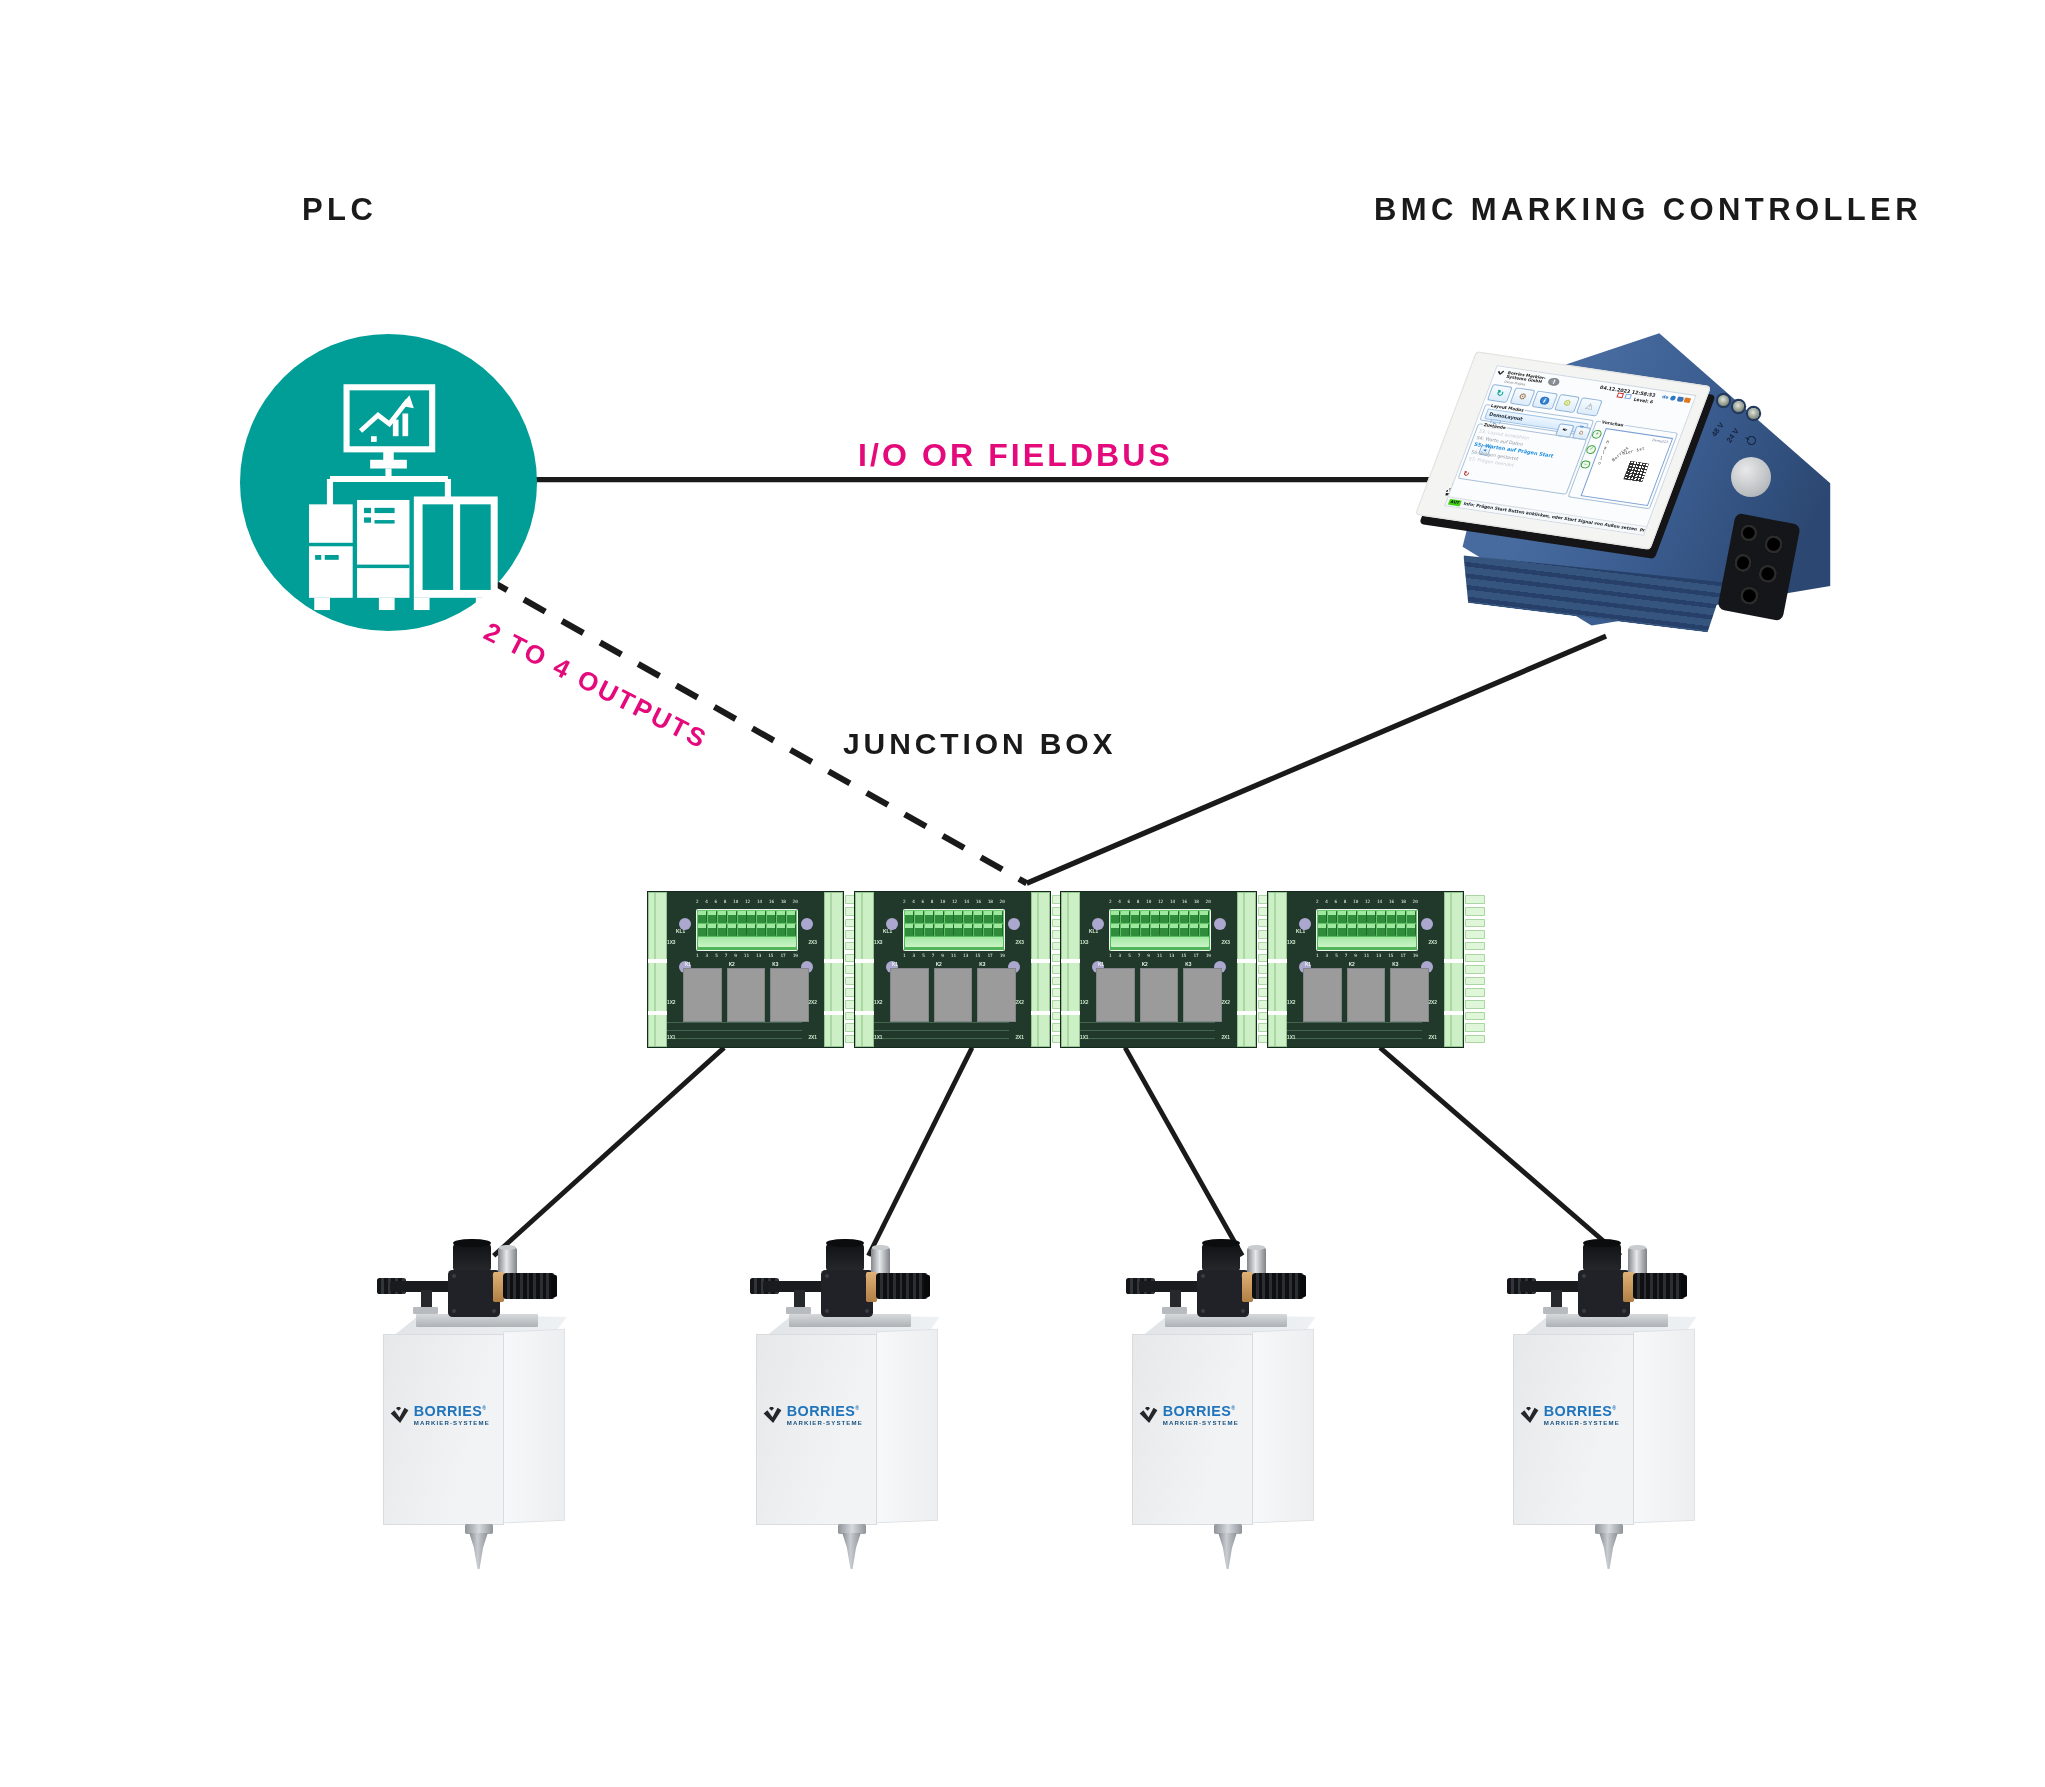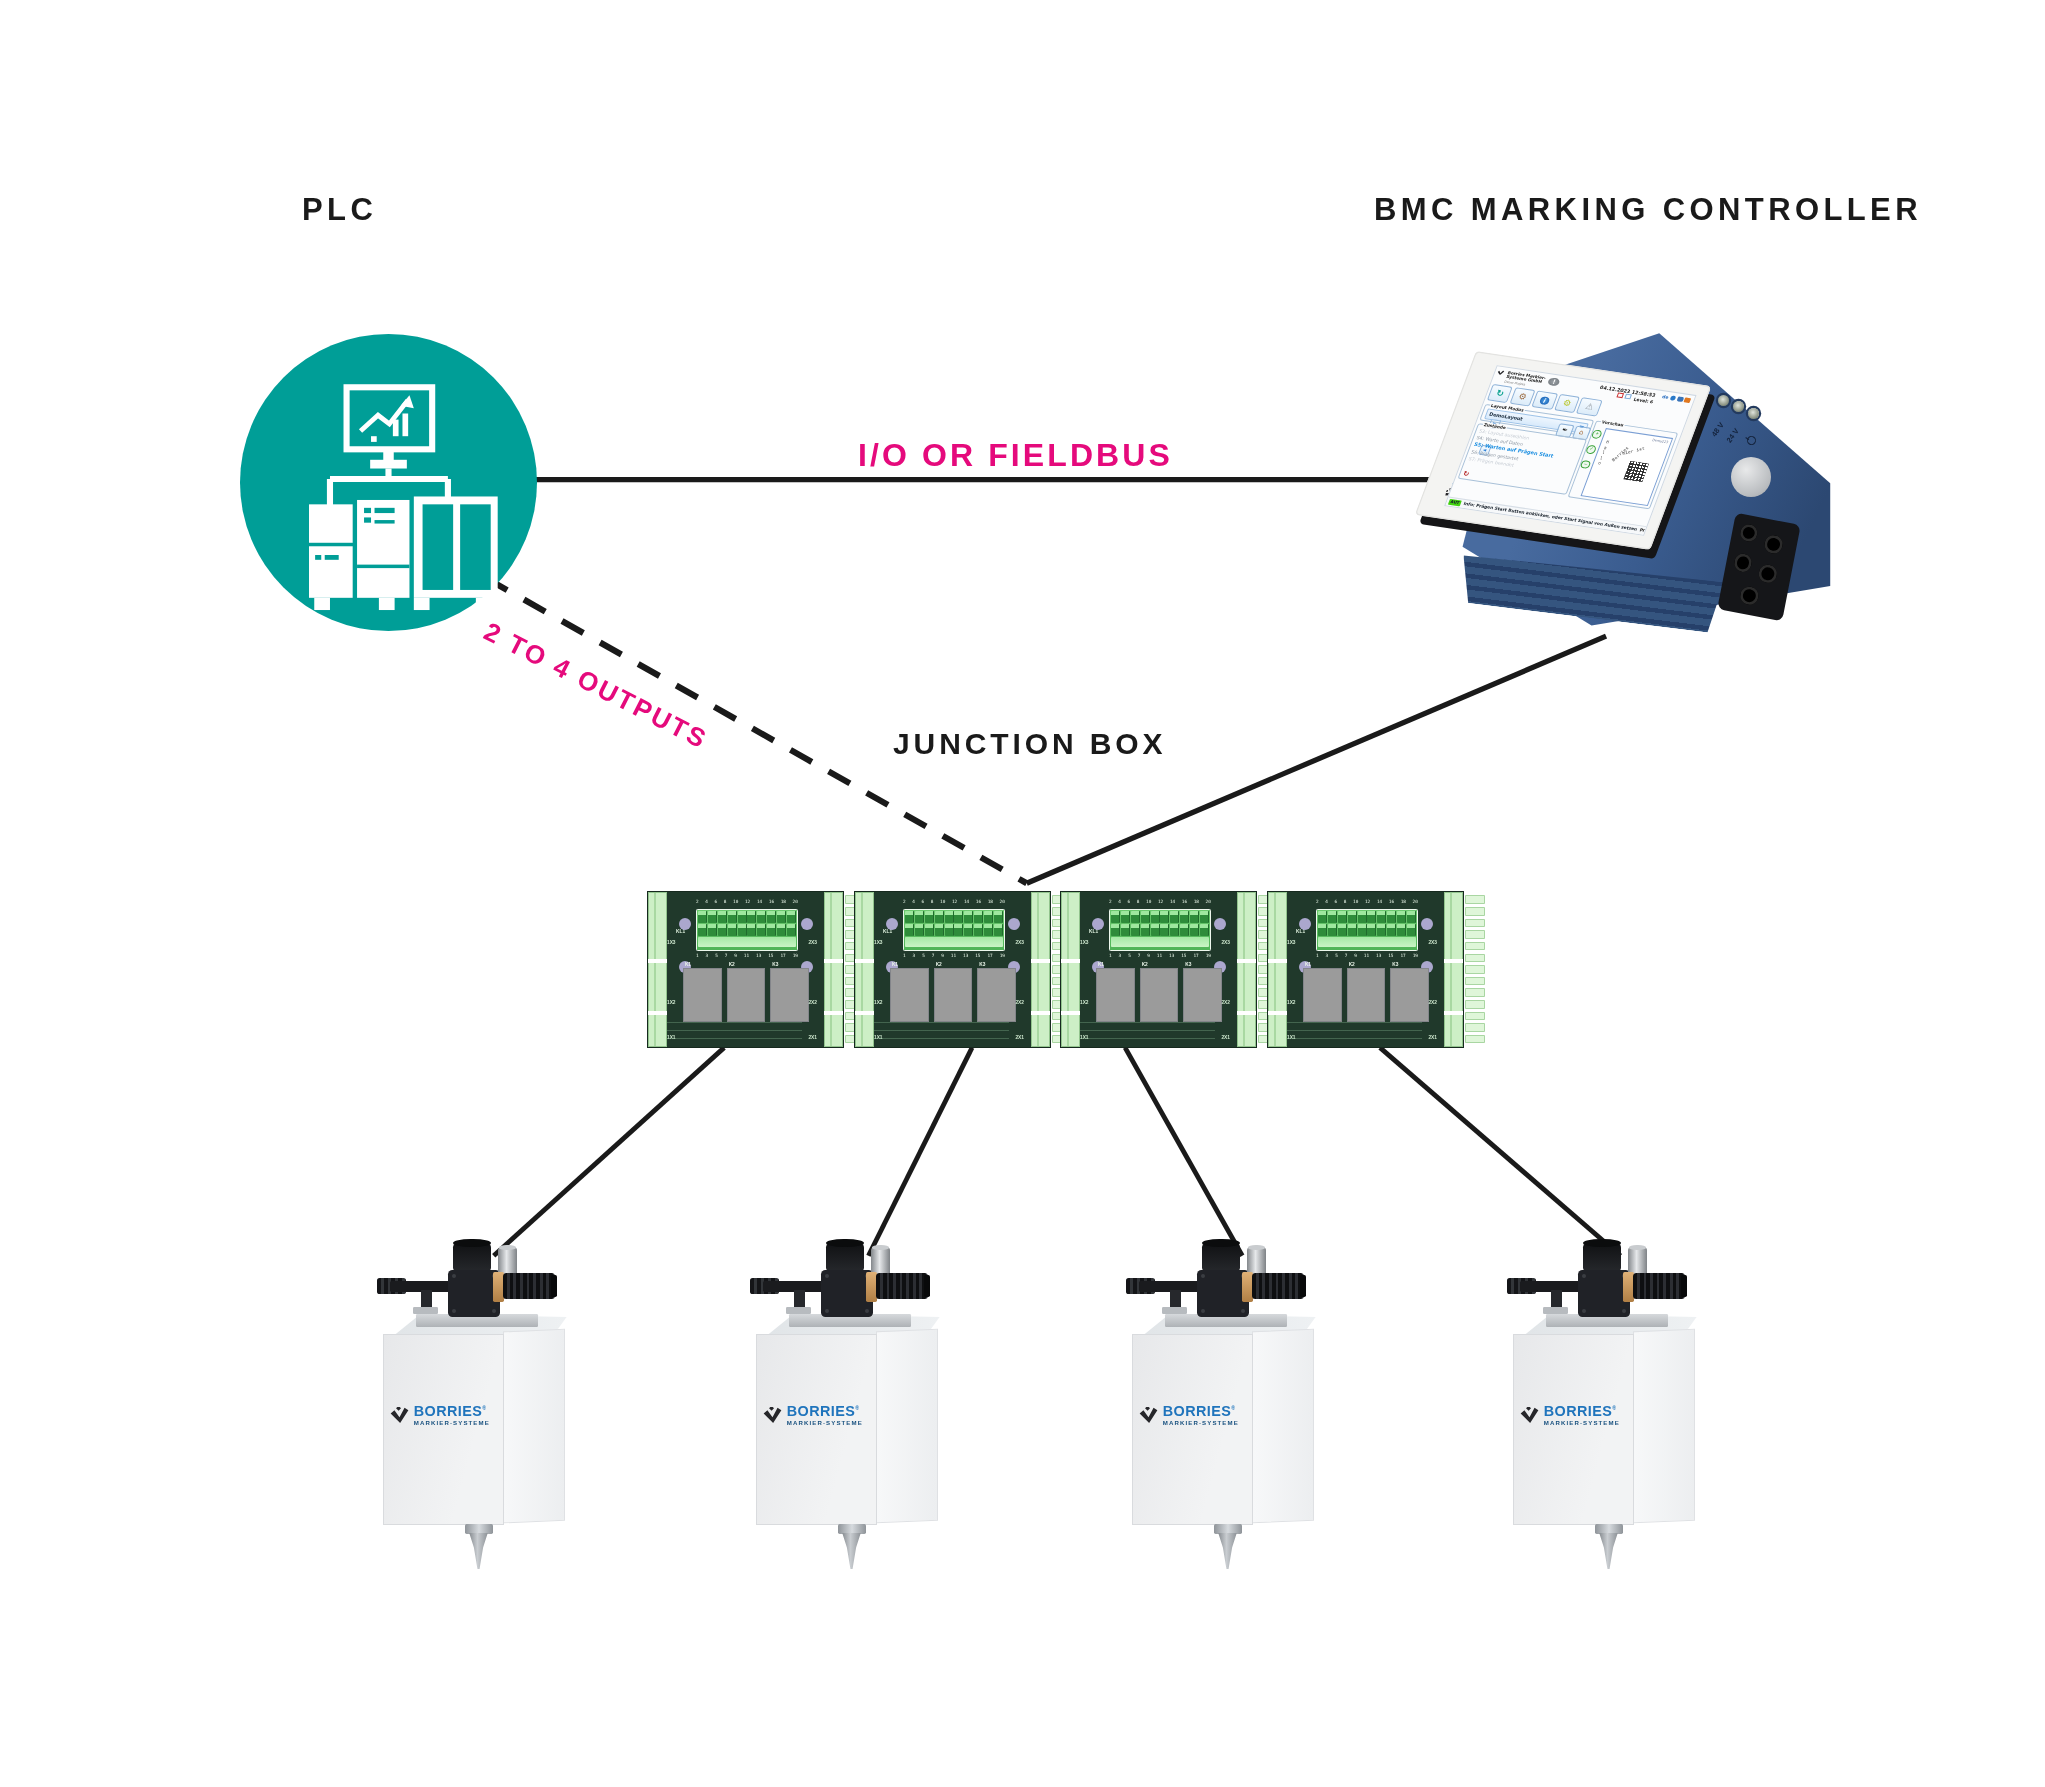--- a/index.html
+++ b/index.html
@@ -4,21 +4,21 @@
 <style>
   html,body{margin:0;padding:0;background:#fff;}
   body{width:2046px;height:1787px;overflow:hidden;font-family:"Liberation Sans",sans-serif;}
   #stage{position:relative;width:1776px;height:1787px;background:#fff;}
   
   .biglabel{position:absolute;font-weight:bold;color:#1a1a1a;letter-spacing:4.4px;font-size:31px;white-space:nowrap;}
   .pink{color:var(--pink,#E50A7C);}
   #lbl-plc{left:302px;top:192px;}
   #lbl-bmc{left:1374px;top:192px;}
   #lbl-io{left:846px;top:437px;font-size:32px;letter-spacing:3.1px;margin-left:12px;}
-  #lbl-junction{left:893px;top:727px;font-size:30px;letter-spacing:3.9px;}
+  #lbl-junction{left:843px;top:727px;font-size:30px;letter-spacing:3.9px;}
   #lbl-outputs{left:493px;top:616px;font-size:26px;letter-spacing:2.6px;transform:rotate(27deg);transform-origin:left top;}
   
   #lines{position:absolute;left:0;top:0;width:2046px;height:1787px;}
   
   #plc-circle{position:absolute;left:240px;top:334px;width:297px;height:297px;border-radius:50%;background:var(--teal,#009E97);}
   
   #boards{position:absolute;left:0;top:891px;width:2046px;height:184px;}
   .board{position:absolute;top:0;width:219px;height:157px;}
   .pcb{position:absolute;left:0;right:22px;top:0;bottom:0;background:var(--pcb-dark,#20392B);box-shadow:inset 0 0 0 0.9px #16291e;}
   .strip{position:absolute;top:0.9px;bottom:0.9px;width:17.5px;background:linear-gradient(90deg,var(--pcb-strip,#CDEFC6) 0 5.2px,#a9d8a2 5.2px 6.6px,var(--pcb-strip,#CDEFC6) 6.6px);border:0.4px solid #92c48d;}

